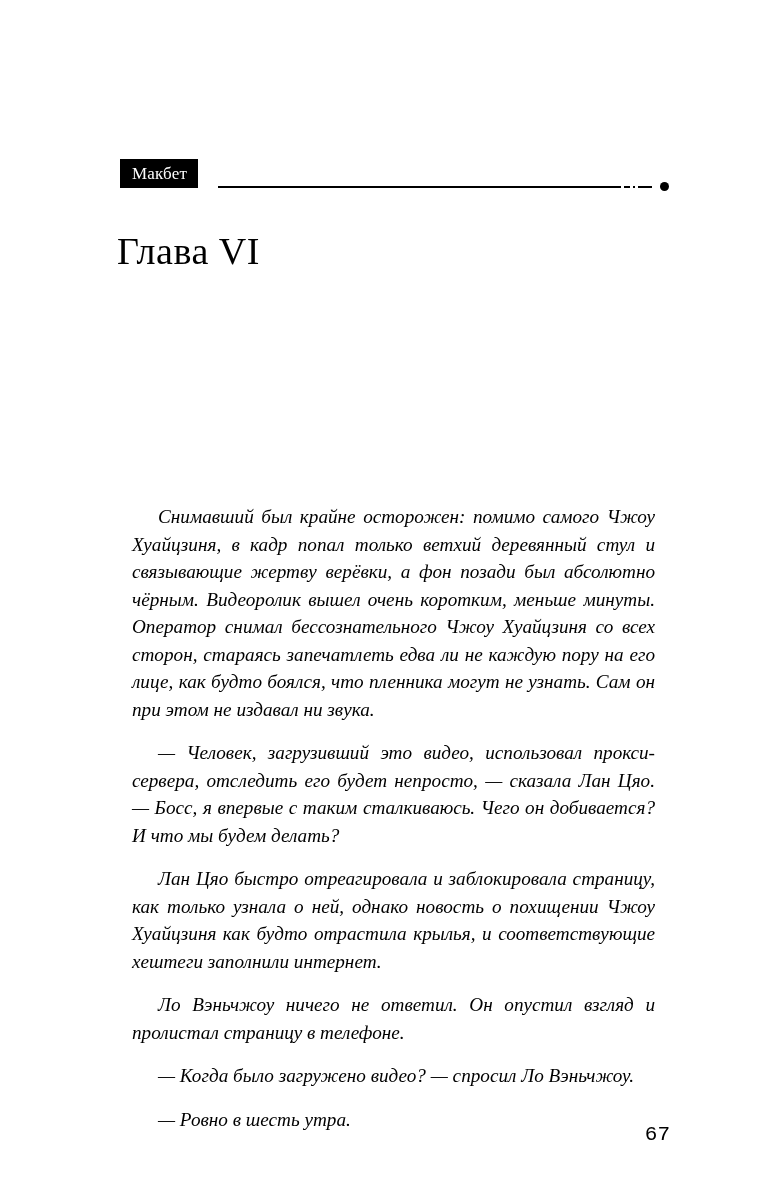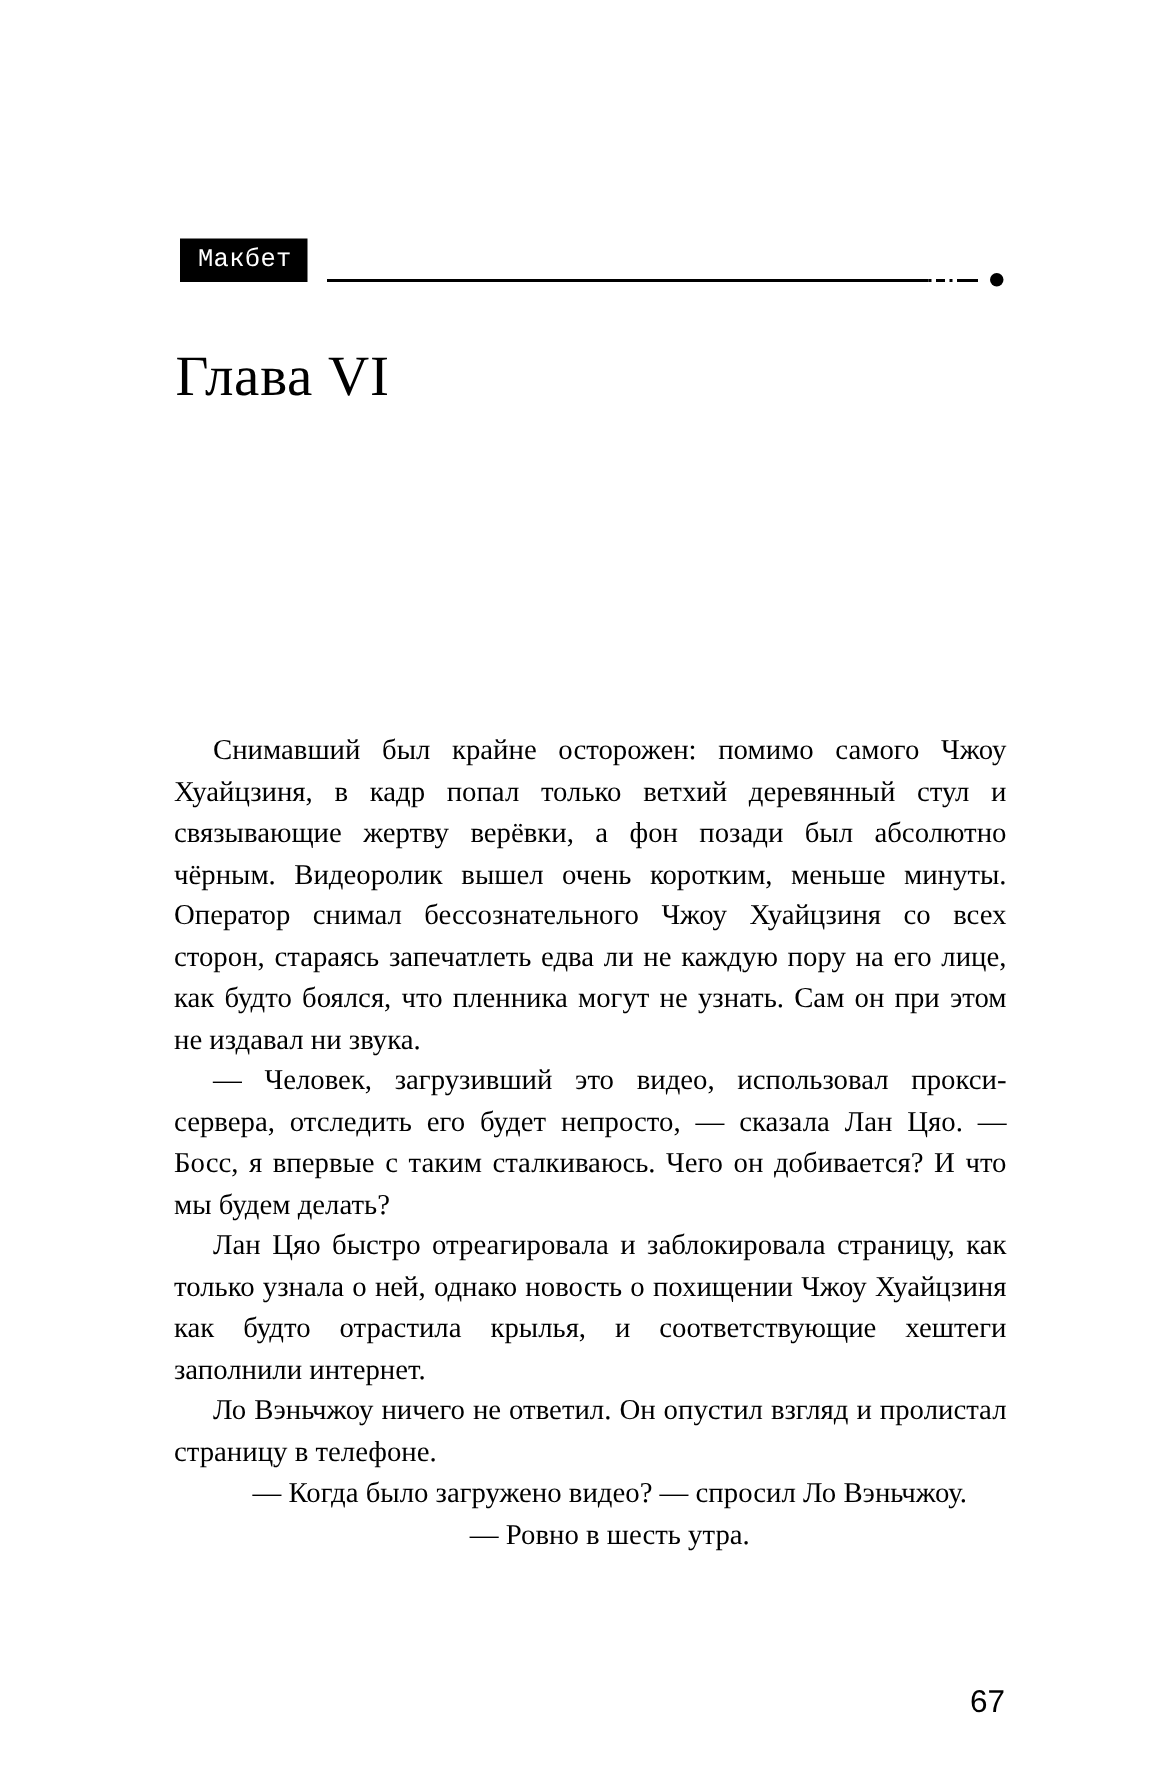--- a/index.html
+++ b/index.html
@@ -32,21 +32,21 @@
     width: 549px;
     height: 32px;
   }
   .runhead-tag {
     position: absolute;
     left: 0;
     top: 0;
     height: 29px;
     background: #000000;
     color: #ffffff;
-    font-family: Liberation Mono, monospace;
+    font-family: Liberation Serif, serif;
     font-size: 17px;
     line-height: 29px;
     padding: 0 11px 0 12px;
     white-space: nowrap;
     letter-spacing: 0.2px;
     box-sizing: border-box;
   }
   .runhead-rule {
     position: absolute;
     left: 98px;
@@ -104,40 +104,41 @@
     top: 487px;
     width: 555px;
     font-family: "Liberation Serif", "DejaVu Serif", serif;
     font-size: 19.2px;
     line-height: 27.5px;
     text-align: justify;
     text-justify: inter-word;
     hyphens: manual;
   }
   .body-text p {
-    margin: 0;
+    margin: 16px;
     text-indent: 26px;
     text-align: justify;
+    font-style: italic;
   }
   .body-text p:last-child {
     text-align: left;
   }
   .body-text p.short {
-    text-align: center;
+    text-align: left;
   }
 
   
   .folio {
     position: absolute;
     left: 0;
     right: 0;
     top: 1123px;
     text-align: right;
     padding-right: 107px;
-    font-family: Liberation Sans, sans-serif;
+    font-family: Liberation Mono, monospace;
     font-size: 21px;
     line-height: 24px;
   }
 </style>
 </head>
 <body>
 
 <div class="page">
 
   <div class="runhead">

